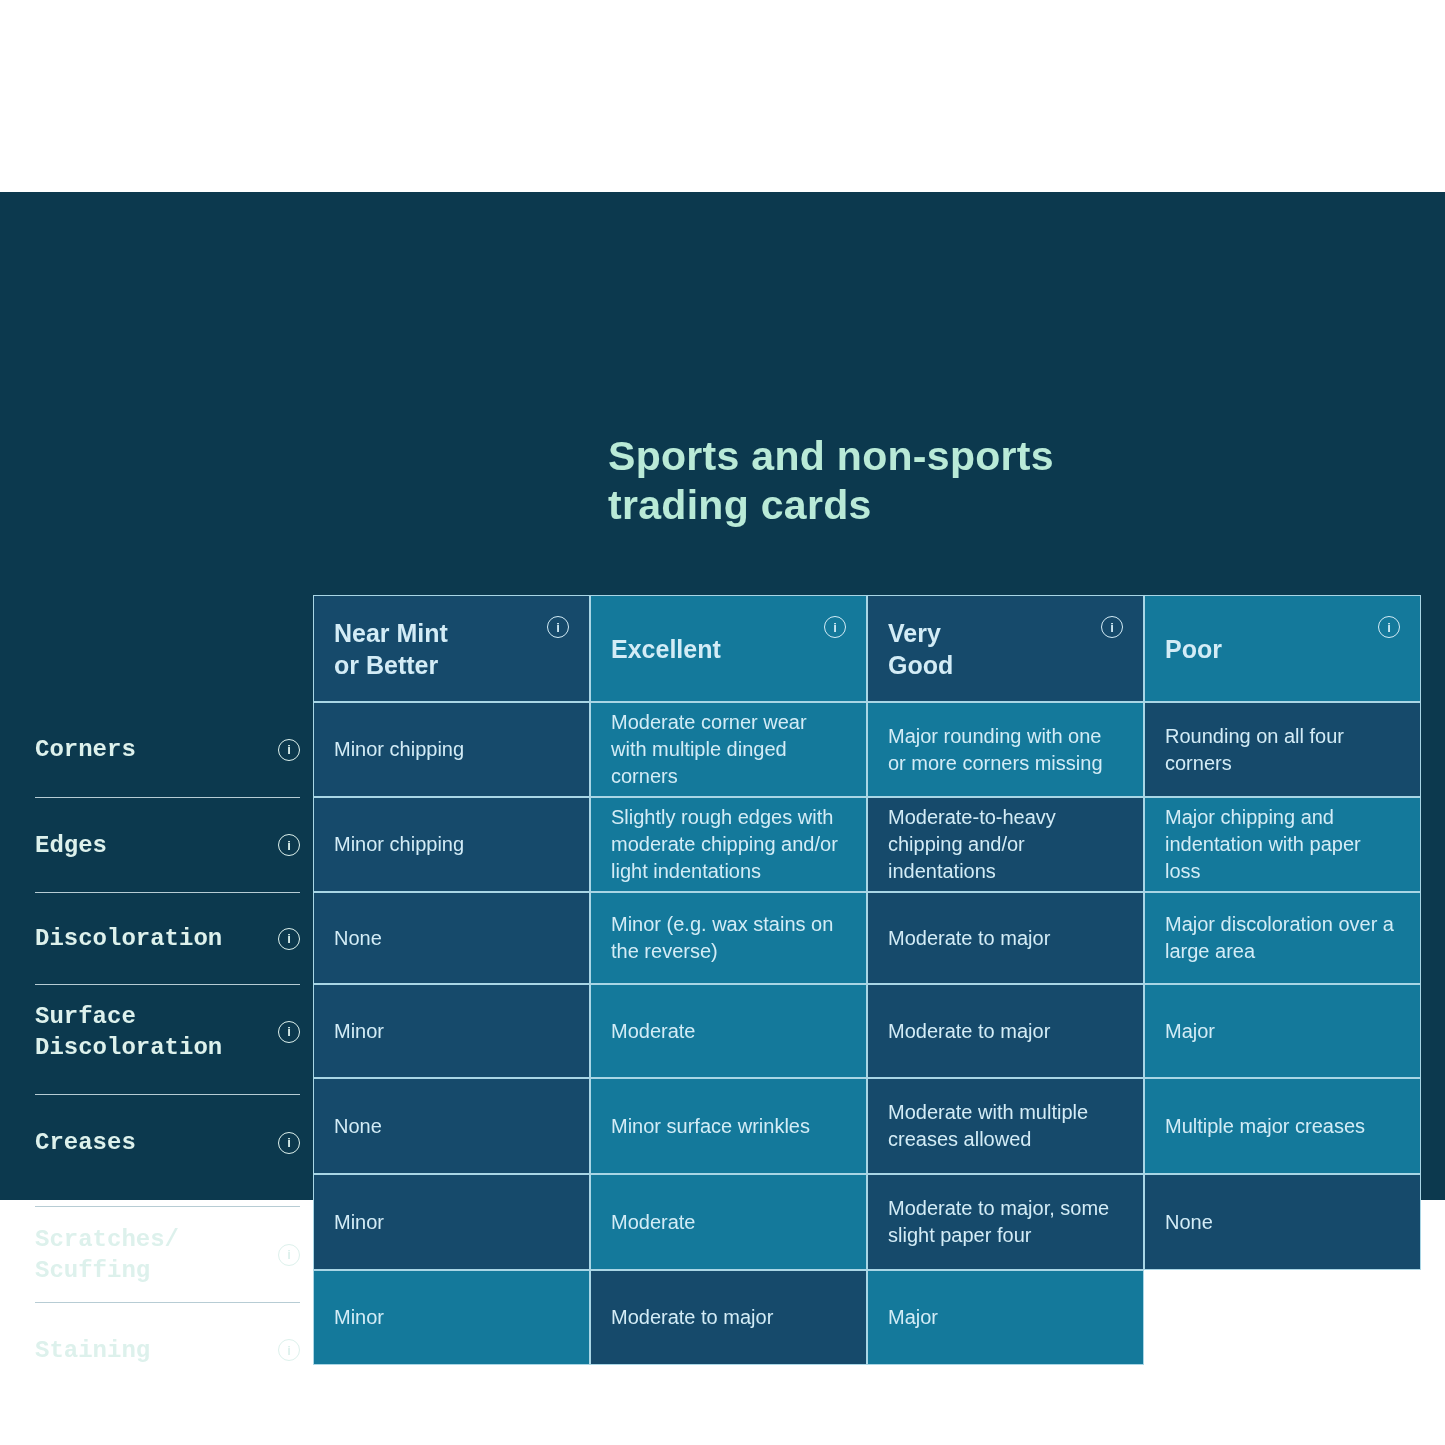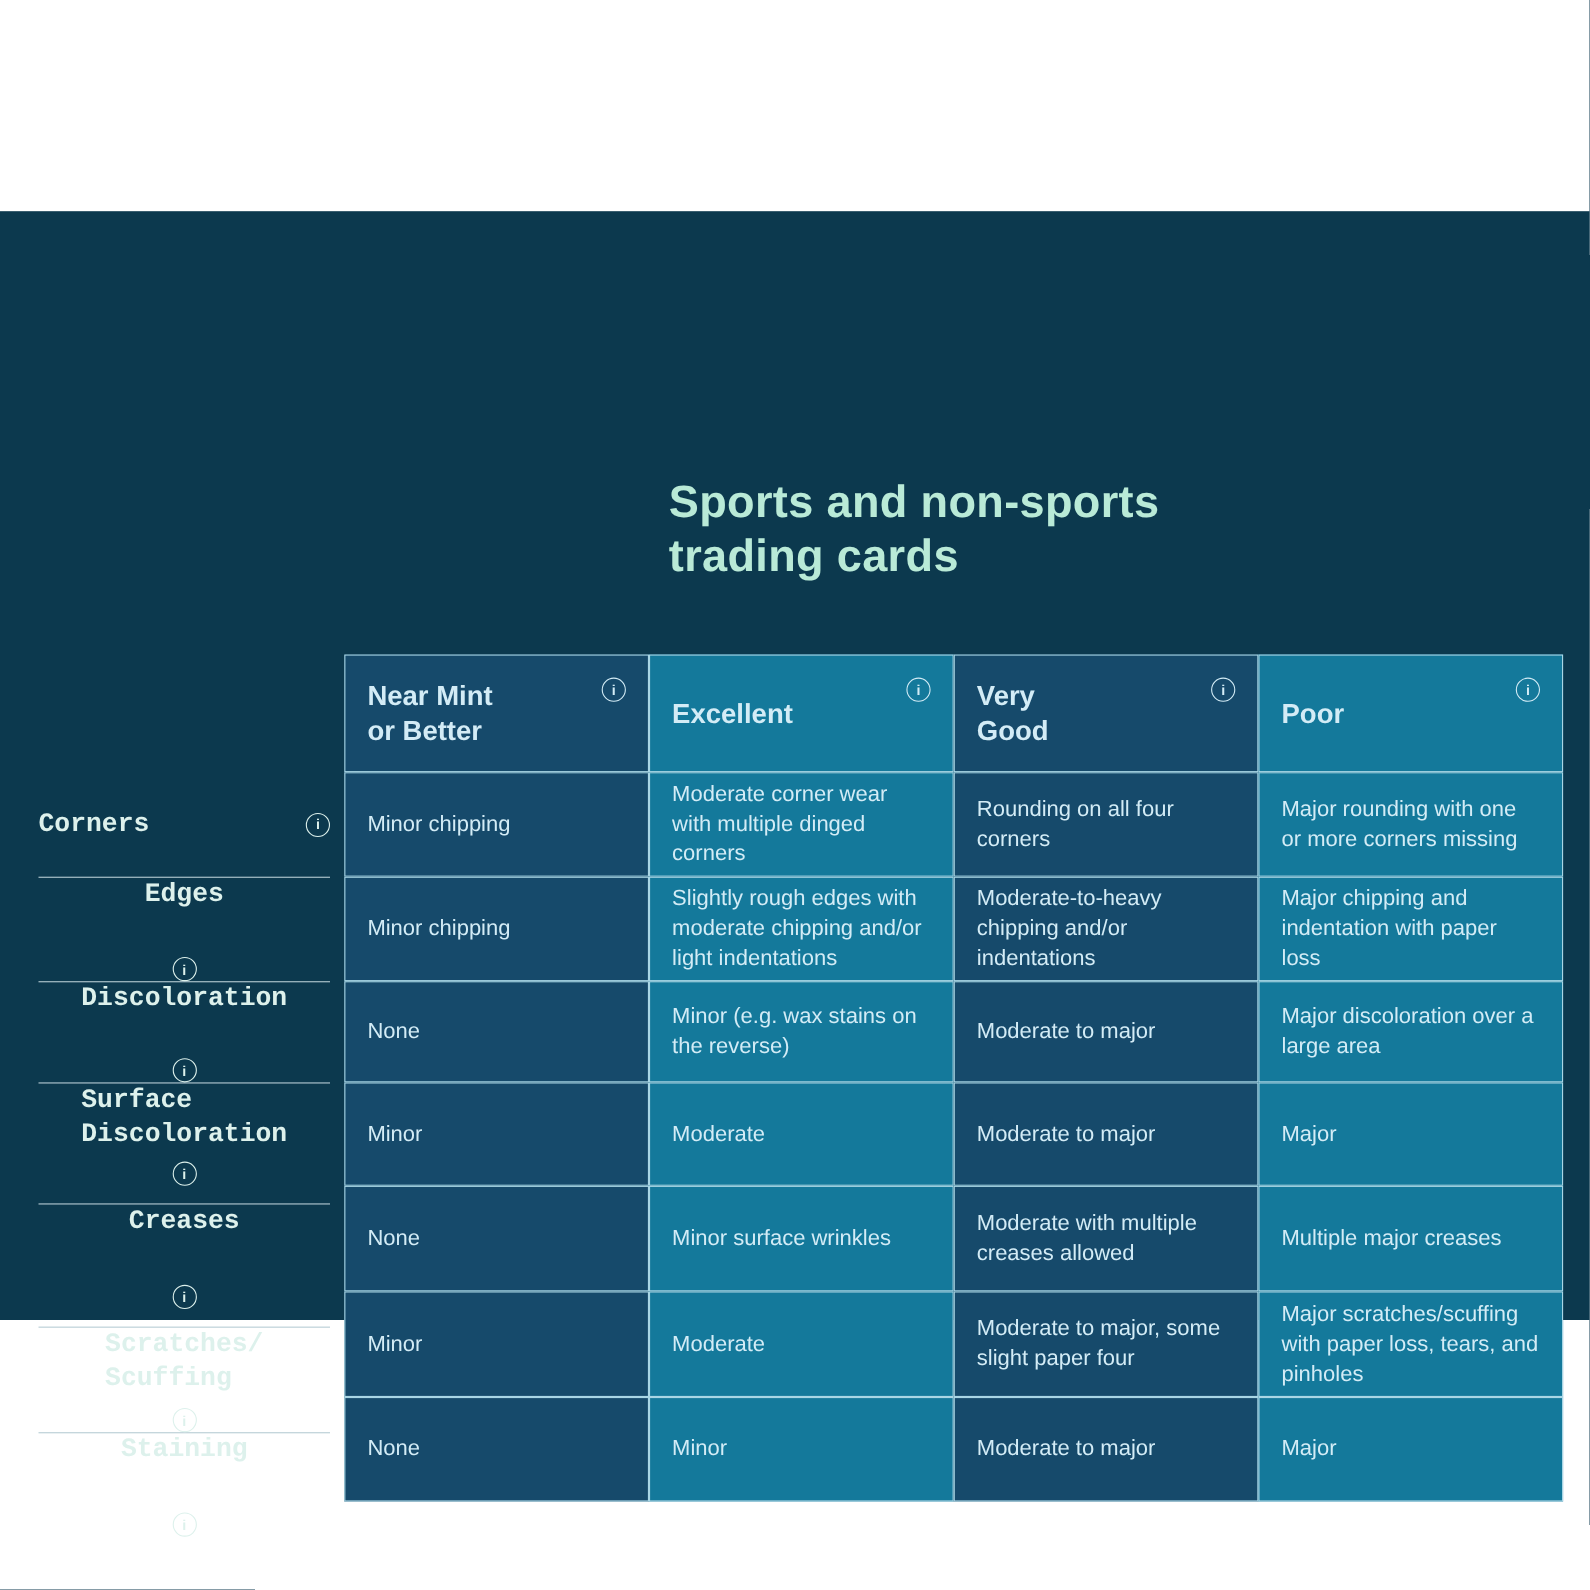--- a/index.html
+++ b/index.html
@@ -28,21 +28,20 @@
   .row-labels {
     position: absolute; left: 35px; top: 403px; width: 265px;
   }
   .label-spacer { height: 107px; }
   .row-label-block {
     display: flex; align-items: center; justify-content: space-between;
     color: var(--label-text, #ddf1ec);
   }
   .row-label-block ~ .row-label-block {
     border-top: 1px solid var(--separator, #b7ccd4);
-    flex-direction: column;
   }
   .rh-95 { height: 95px; }
   .rh-92 { height: 92px; justify-content: space-between; }
   .rh-94 { height: 94px; }
   .rh-96 { height: 96px; margin-top: 16px; }
   .row-label-text {
     font-size: 24px; font-weight: 700; line-height: 31px;
     white-space: pre-line;
     font-family: Liberation Mono, monospace;
   }
@@ -166,26 +165,26 @@
           <span>i</span>
         </span>
     </div>
 
     <div class="cell c-dark">
         <span class="cell-text">Minor chipping</span>
       </div>
     <div class="cell c-light">
         <span class="cell-text">Moderate corner wear with multiple dinged corners</span>
       </div>
+    <div class="cell c-light">
+        <span class="cell-text">Major rounding with one or more corners missing</span>
+      </div>
     <div class="cell c-dark">
         <span class="cell-text">Rounding on all four corners</span>
       </div>
-    <div class="cell c-light">
-        <span class="cell-text">Major rounding with one or more corners missing</span>
-      </div>
 
     <div class="cell c-dark">
         <span class="cell-text">Minor chipping</span>
       </div>
     <div class="cell c-light">
         <span class="cell-text">Slightly rough edges with moderate chipping and/or light indentations</span>
       </div>
     <div class="cell c-dark">
         <span class="cell-text">Moderate-to-heavy chipping and/or indentations</span>
       </div>
@@ -233,23 +232,20 @@
       </div>
 
     <div class="cell c-dark">
         <span class="cell-text">Minor</span>
       </div>
     <div class="cell c-light">
         <span class="cell-text">Moderate</span>
       </div>
     <div class="cell c-dark">
         <span class="cell-text">Moderate to major, some slight paper four</span>
-      </div>
-    <div class="cell c-light">
-        <span class="cell-text">Major scratches/scuffing with paper loss, tears, and pinholes</span>
       </div>
 
     <div class="cell c-dark">
         <span class="cell-text">None</span>
       </div>
     <div class="cell c-light">
         <span class="cell-text">Minor</span>
       </div>
     <div class="cell c-dark">
         <span class="cell-text">Moderate to major</span>

